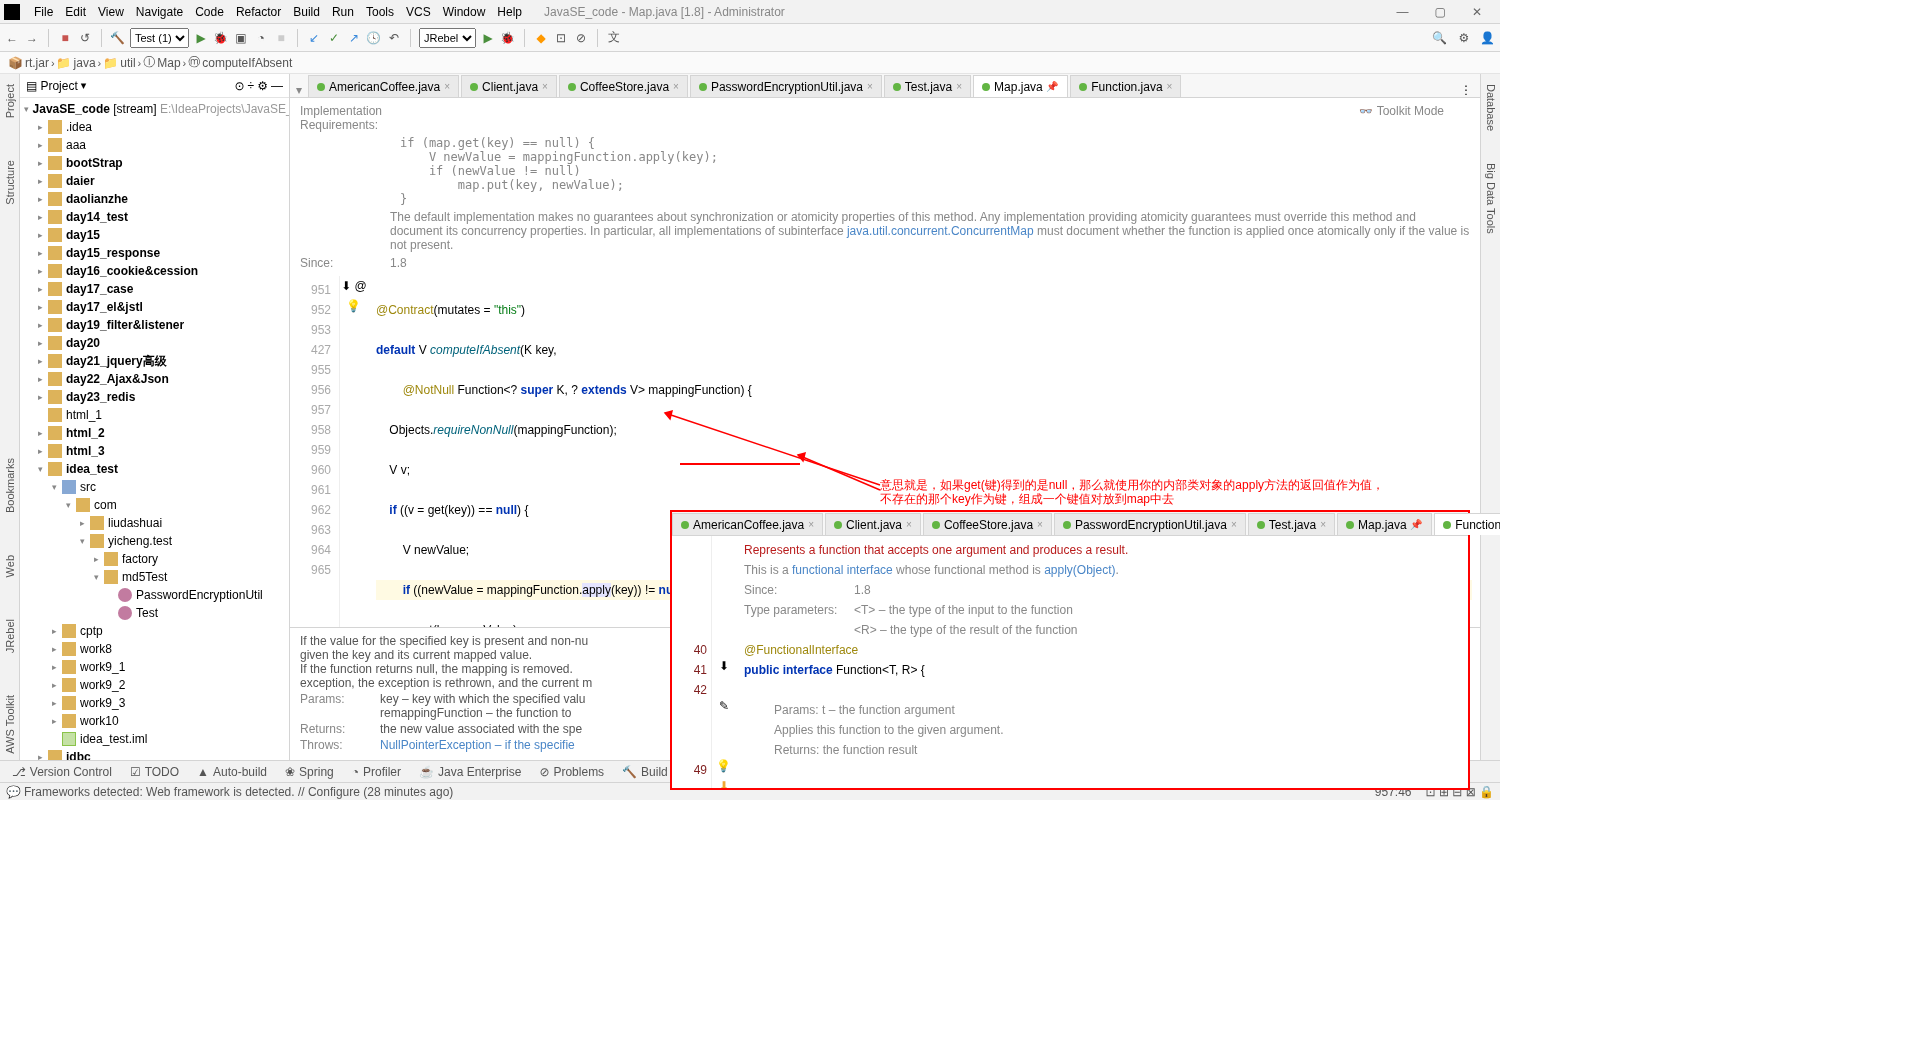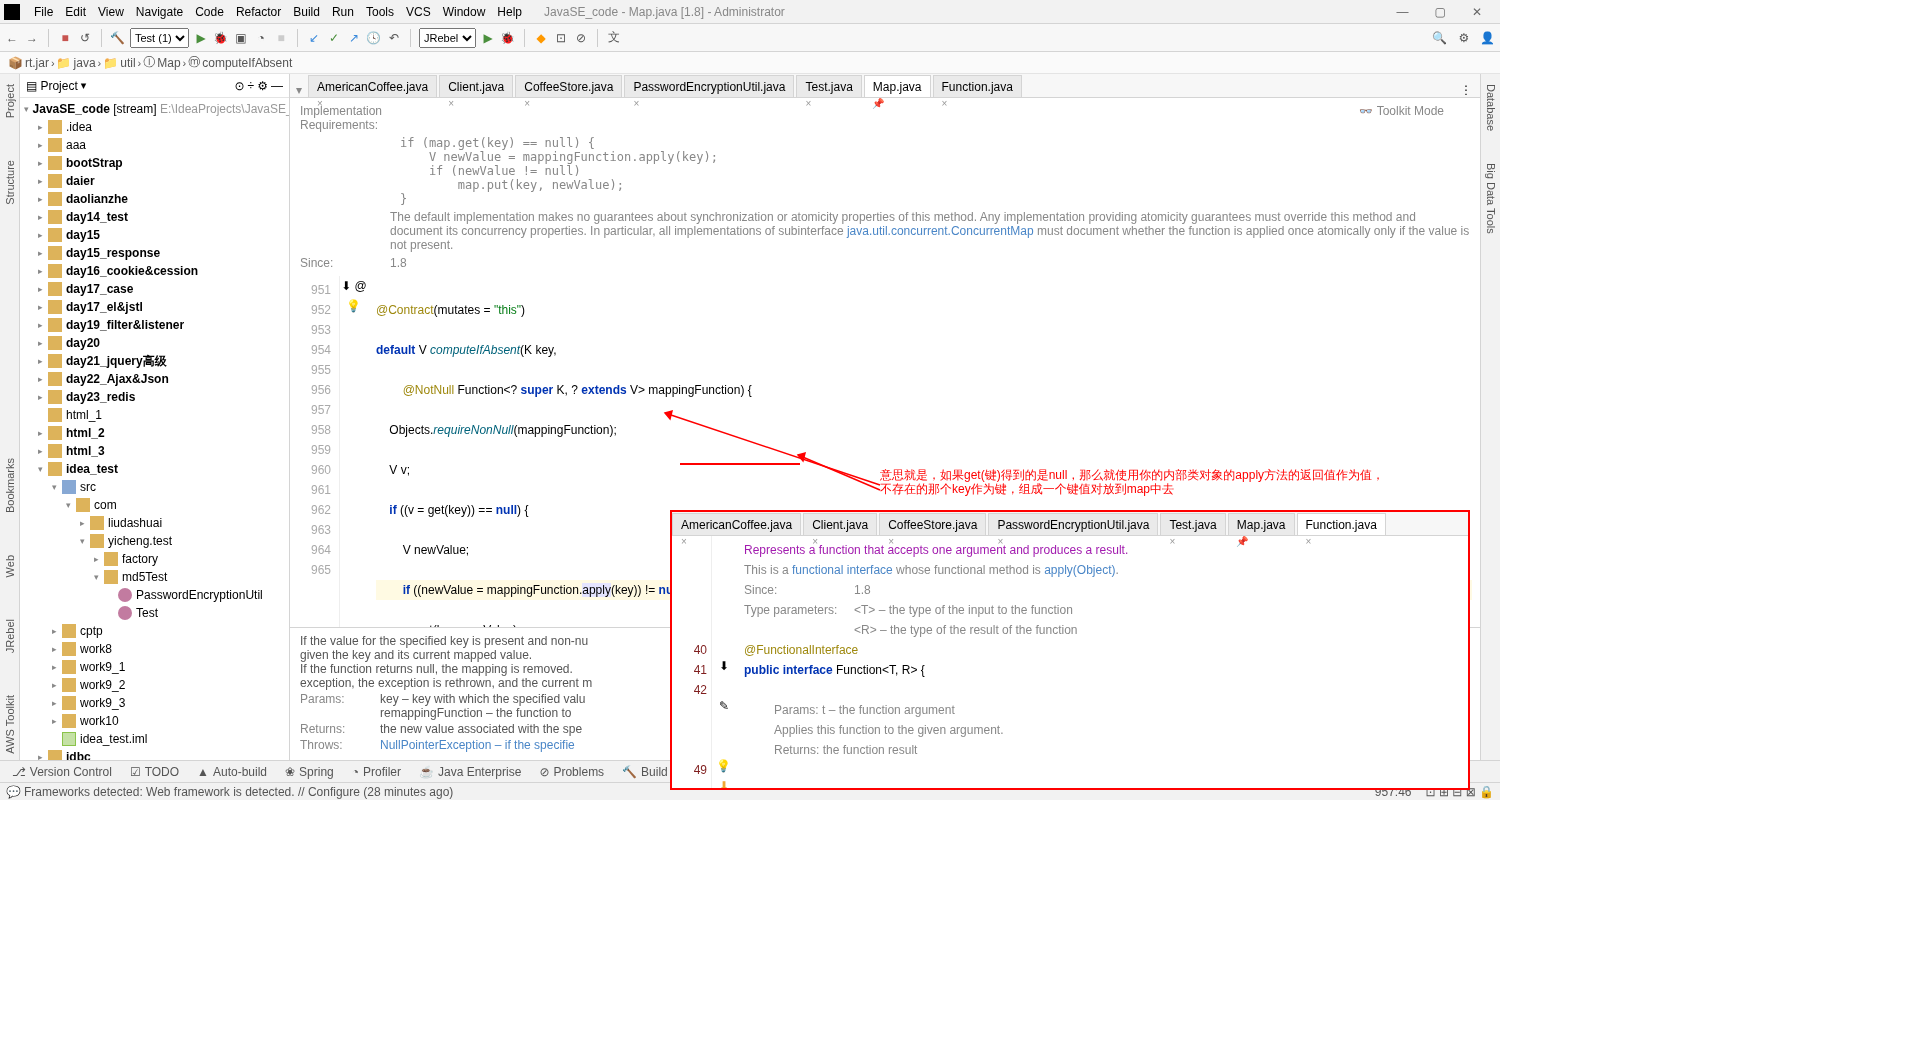--- a/index.html
+++ b/index.html
@@ -24,21 +24,21 @@
 .project-panel { width: 270px; background: #fff; border-right: 1px solid #d4d4d4; display: flex; flex-direction: column; }
 .project-header { display: flex; align-items: center; height: 24px; border-bottom: 1px solid #e4e4e4; padding: 0 6px; font-size: 11px; }
 .project-header .spacer { flex: 1; }
 .tree { flex: 1; overflow: auto; padding: 2px 0; font-size: 12px; }
 .tree .node { display: flex; align-items: center; height: 18px; padding-left: var(--indent, 8px); white-space: nowrap; }
 .tree .node .arrow { width: 10px; color: #888; font-size: 9px; }
 .tree .node .ico { width: 14px; height: 14px; margin-right: 4px; display: inline-block; }
 .tree .dim { color: #999; }
 .editor-area { flex: 1; display: flex; flex-direction: column; position: relative; }
 .tabs { display: flex; height: 24px; border-bottom: 1px solid #d4d4d4; background: #f7f7f7; align-items: flex-end; }
-.tab { display: flex; height: 22px; padding: 0 8px; border: 1px solid #d4d4d4; border-bottom: none; background: #eaeaea; font-size: 11px; margin-right: 2px; gap: 4px; flex-direction: column; }
+.tab { display: flex; align-items: center; height: 22px; padding: 0 8px; border: 1px solid #d4d4d4; border-bottom: none; background: #eaeaea; font-size: 11px; margin-right: 2px; gap: 4px; }
 .tab.active { background: #fff; }
 .tab .close { color: #999; font-size: 10px; }
 .tab .pin { color: #999; font-size: 10px; }
 .tab .ci { width: 8px; height: 8px; border-radius: 50%; background: #62b543; }
 .editor { flex: 1; display: flex; background: #fff; overflow: hidden; font-family: "JetBrains Mono", Consolas, monospace; font-size: 12px; position: relative; }
 .gutter { width: 50px; text-align: right; color: #aaa; padding: 4px 8px 4px 0; background: #fff; border-right: 1px solid #eee; line-height: 20px; }
 .icon-gutter { width: 28px; background: #fff; text-align: center; line-height: 20px; }
 .code { flex: 1; padding: 4px 8px; line-height: 20px; white-space: pre; }
 .reader-mode { position: absolute; top: 28px; right: 30px; font-size: 11px; color: #888; background: #fff; padding: 2px 6px; z-index: 5; }
 .kw { color: #0033b3; font-weight: bold; }
@@ -51,21 +51,21 @@
 .line-hl { background: #fffae3; display: block; width: 100%; }
 .bottom-doc { border-top: 1px solid #d4d4d4; padding: 6px 10px; font-size: 11px; color: #555; background: #fff; }
 .bottom-doc .row { display: flex; margin: 2px 0; }
 .bottom-doc .lbl { width: 80px; color: #888; }
 .popup { position: absolute; left: 670px; top: 510px; width: 800px; height: 280px; border: 2px solid red; background: #fff; display: flex; flex-direction: column; z-index: 10; }
 .popup .tabs { border-bottom: 1px solid #d4d4d4; }
 .popup-body { flex: 1; display: flex; overflow: hidden; font-family: "JetBrains Mono", Consolas, monospace; font-size: 12px; }
 .popup-left { width: 40px; border-right: 1px solid #eee; text-align: right; padding: 4px 4px; color: #7f1d1d; line-height: 20px; }
 .popup-icons { width: 24px; text-align: center; line-height: 20px; }
 .popup-code { flex: 1; padding: 4px 8px; line-height: 20px; }
-.red-note { position: absolute; left: 880px; top: 468px; color: red; font-size: 12px; z-index: 11; line-height: 14px; }
+.red-note { position: absolute; left: 880px; top: 478px; color: red; font-size: 12px; z-index: 11; line-height: 14px; }
 .red-arrow { position: absolute; z-index: 11; }
 .bottom-tabs { height: 22px; background: #f2f2f2; border-top: 1px solid #d4d4d4; display: flex; align-items: center; font-size: 11px; padding: 0 4px; gap: 2px; }
 .bottom-tabs .btab { padding: 0 8px; display: flex; align-items: center; gap: 4px; color: #555; }
 .status-bar { height: 18px; background: #f2f2f2; border-top: 1px solid #d4d4d4; display: flex; align-items: center; font-size: 11px; padding: 0 6px; color: #555; }
 .status-bar .right { margin-left: auto; display: flex; gap: 14px; }
 .ico-folder { width: 12px; height: 10px; background: #ddb35a; display: inline-block; }
 .ico-folder-open { width: 12px; height: 10px; background: #87a8d4; display: inline-block; }
 .ico-file { width: 10px; height: 12px; background: #c5e1a5; border: 1px solid #8bc34a; display: inline-block; }
 .ico-class { width: 12px; height: 12px; border-radius: 50%; background: #c27ba0; display: inline-block; }
 svg.arrow-red { stroke: red; fill: none; stroke-width: 1.5; }
@@ -405,21 +405,21 @@
           <div style="width:90px;margin-left:-90px">Since:</div>
           <div>1.8</div>
         </div>
     </div>
 
     <div class="editor">
       <div class="gutter">
         <div>951</div>
           <div>952</div>
           <div>953</div>
-          <div>954</div>
+          <div>427</div>
           <div>955</div>
           <div>956</div>
           <div>957</div>
           <div>958</div>
           <div>959</div>
           <div>960</div>
           <div>961</div>
           <div>962</div>
           <div>963</div>
           <div>964</div>
@@ -563,21 +563,21 @@
         <div>&nbsp;</div>
       <div>&nbsp;</div>
         <div>⬇</div>
         <div>&nbsp;</div>
         <div>✎</div>
         <div>&nbsp;</div>
         <div>&nbsp;</div>
         <div class="bulb">💡⬇</div>
     </div>
     <div class="popup-code">
-      <div style="color:#a21caf">Represents a function that accepts one argument and produces a result.</div>
+      <div style="color:#b91c1c">Represents a function that accepts one argument and produces a result.</div>
       <div style="color:#888"><span>This is a </span><span class="link">functional interface</span><span> whose functional method is </span><span class="link">apply(Object)</span><span>.</span></div>
       <div style="color:#888"><span style="display:inline-block;width:110px">Since:</span><span>1.8</span></div>
       <div style="color:#888"><span style="display:inline-block;width:110px">Type parameters:</span><span>&lt;T&gt; – the type of the input to the function</span></div>
       <div style="color:#888;padding-left:110px">&lt;R&gt; – the type of the result of the function</div>
       <div><span class="anno">@FunctionalInterface</span></div>
       <div><span class="kw">public interface</span> Function&lt;T, R&gt; {</div>
       <div>&nbsp;</div>
       <div style="color:#888;padding-left:30px">Params:  t – the function argument</div>
       <div style="color:#888;padding-left:30px">Applies this function to the given argument.</div>
       <div style="color:#888;padding-left:30px">Returns: the function result</div>

